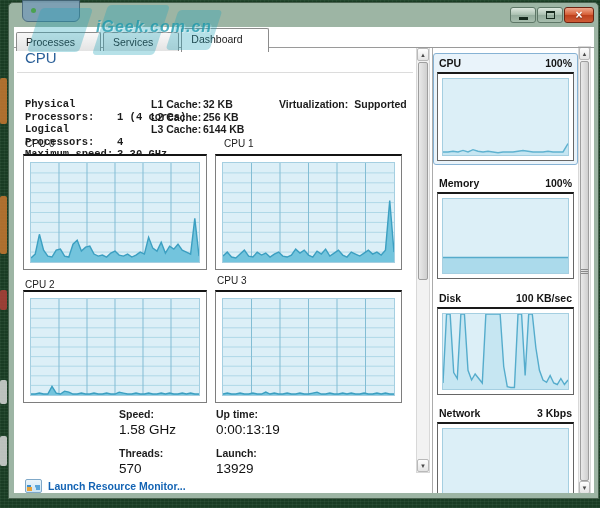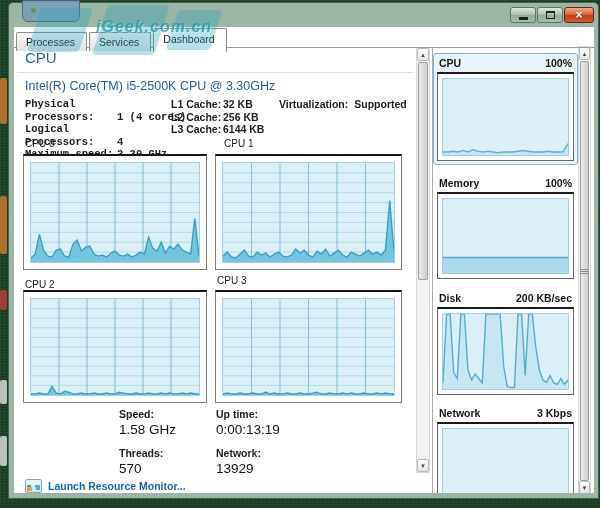--- a/index.html
+++ b/index.html
@@ -23,32 +23,32 @@
     box-sizing:border-box;cursor:default;}
   .wbtn.min,.wbtn.max{background:linear-gradient(#DDE8DF,#A9BFAF 50%,#93AC9C 50%,#A7BDAD);border:1px solid #5E7767;}
   .wbtn.close{width:30px;background:linear-gradient(#F0A88C,#D55B33 50%,#BC3F1B 50%,#CE5B36);border:1px solid #6E2412;}
   .min-glyph{width:9px;height:3px;background:#15291D;margin-top:6px;}
   .max-glyph{width:9px;height:8px;border:1px solid #15291D;border-top-width:2px;box-sizing:border-box;background:transparent;}
   .close-glyph{color:#fff;font-weight:bold;font-size:12px;line-height:12px;text-shadow:0 1px 1px rgba(0,0,0,.4);}
   
   .client{position:absolute;left:5px;right:4px;top:24px;bottom:5px;background:#fff;overflow:hidden;}
   
   .tabs{position:absolute;left:2px;top:1px;display:flex;align-items:flex-end;z-index:5;}
-  .tab{font-size:10.5px;color:#1a1a1a;padding:3px 11px 2px 9px;margin-right:2px;
+  .tab{font-size:10.5px;color:#1a1a1a;padding:3px 25px 2px 9px;margin-right:2px;
     background:linear-gradient(#F8F8F8,#E3E3E3);border:1px solid #8C8C8C;border-bottom:none;
     border-radius:2px 2px 0 0;height:13px;}
   .tab.active{background:#fff;height:16px;padding-top:4px;padding-bottom:3px;position:relative;z-index:6;margin-bottom:-1px;}
   .tabline{position:absolute;left:0;right:0;top:20px;height:1px;background:#9A9A9A;z-index:4;}
   
   .heading{position:absolute;left:11px;top:22px;font-size:15px;color:#2B6099;}
   .rule{position:absolute;left:3px;top:45px;width:396px;height:1px;background:#DCDCDC;}
   .cpuname{position:absolute;left:11px;top:52px;font-size:12.5px;color:#1F5C9E;}
   .spec-col{position:absolute;top:71px;font-size:10.5px;font-weight:600;color:#1c1c1c;line-height:12.5px;}
   .spec-row span{display:inline-block;}
-  .lab1{width:92px;} .lab2{width:52px;margin-left:20px;}
+  .lab1{width:92px;} .lab2{width:52px;}
   .graph-label{position:absolute;font-size:10px;font-weight:400;color:#1b1b1b;}
   .graph-box{position:absolute;background:#fff;border:1px solid #7E7E7E;border-top:2px solid #141414;
     box-sizing:border-box;padding:6px;}
   .plot{position:relative;width:100%;height:100%;background:#DCEFF7;border:1px solid #A5CFE1;box-sizing:border-box;overflow:hidden;}
   .plot svg{position:absolute;left:0;top:0;width:100%;height:100%;}
   
   .stat-col{position:absolute;font-size:10.5px;color:#1c1c1c;}
   .stat-label{font-weight:600;}
   .stat-value{font-size:13.5px;font-weight:400;margin-top:2px;margin-bottom:10px;color:#111;}
   .link-row{position:absolute;left:11px;top:452px;display:flex;align-items:center;gap:6px;cursor:pointer;}
@@ -108,21 +108,20 @@
 
       <div class="tabs">
         <div class="tab">Processes</div>
         <div class="tab">Services</div>
         <div class="tab active">Dashboard</div>
       </div>
       <div class="tabline"></div>
 
       <div class="heading">CPU</div>
       <div class="rule"></div>
-      <div class="cpuname">Intel(R) Core(TM) i5-2500K CPU @ 3.30GHz</div>
 
       <div class="spec-col" style="left:11px;width:170px;font-family:Liberation Mono, monospace;">
         <div class="spec-row"><span class="lab1">Physical Processors:</span><span>1 (4 cores)</span></div>
         <div class="spec-row"><span class="lab1">Logical Processors:</span><span>4</span></div>
         <div class="spec-row"><span class="lab1">Maximum speed:</span><span>3.30 GHz</span></div>
       </div>
       <div class="spec-col" style="left:137px;width:115px;">
         <div class="spec-row"><span class="lab2">L1 Cache:</span><span>32 KB</span></div>
         <div class="spec-row"><span class="lab2">L2 Cache:</span><span>256 KB</span></div>
         <div class="spec-row"><span class="lab2">L3 Cache:</span><span>6144 KB</span></div>
@@ -227,21 +226,21 @@
 
       <div class="stat-col" style="left:105px;top:381px;">
         <div class="stat-label">Speed:</div>
         <div class="stat-value">1.58 GHz</div>
         <div class="stat-label">Threads:</div>
         <div class="stat-value">570</div>
       </div>
       <div class="stat-col" style="left:202px;top:381px;">
         <div class="stat-label">Up time:</div>
         <div class="stat-value">0:00:13:19</div>
-        <div class="stat-label">Network:</div>
+        <div class="stat-label">Launch:</div>
         <div class="stat-value">13929</div>
       </div>
 
       <div class="link-row">
         <span class="rm-icon">
             <span class="wave"></span>
             <span class="corner"></span>
           </span>
         <span class="link-text">Launch Resource Monitor...</span>
       </div>
@@ -284,21 +283,21 @@
                 <polygon points="0,100 0.00,79.00 100.00,79.00 100,100" fill="#ABDAEB"></polygon>
                 <polyline points="0.00,79.00 100.00,79.00" fill="none" stroke="#56ABCB" stroke-width="1.4" vector-effect="non-scaling-stroke"></polyline>
               </svg>
             </div>
         </div>
       </div>
 
       <div class="side-panel" style="top:261px;">
         <div class="side-head">
           <span>Disk</span>
-          <span>200 KB/sec</span>
+          <span>100 KB/sec</span>
         </div>
         <div class="graph-box side">
           <div class="plot" style="height: 77px; background: rgb(220, 239, 247);">
               <svg viewBox="0 0 100 100" preserveAspectRatio="none">
                 <polygon points="0,100 0.00,92.00 2.86,0.00 5.71,0.00 8.57,78.00 11.43,86.00 14.29,0.00 17.14,0.00 20.00,75.00 22.86,88.00 25.71,80.00 28.57,86.00 31.43,92.00 34.29,0.00 37.14,0.00 40.00,0.00 42.86,0.00 45.71,0.00 48.57,70.00 51.43,97.00 54.29,98.00 57.14,98.00 60.00,0.00 62.86,0.00 65.71,82.00 68.57,0.00 71.43,0.00 74.29,45.00 77.14,75.00 80.00,88.00 82.86,91.00 85.71,82.00 88.57,92.00 91.43,94.00 94.29,86.00 97.14,94.00 100.00,88.00 100,100" fill="#C6E6F2"></polygon>
                 <polyline points="0.00,92.00 2.86,0.00 5.71,0.00 8.57,78.00 11.43,86.00 14.29,0.00 17.14,0.00 20.00,75.00 22.86,88.00 25.71,80.00 28.57,86.00 31.43,92.00 34.29,0.00 37.14,0.00 40.00,0.00 42.86,0.00 45.71,0.00 48.57,70.00 51.43,97.00 54.29,98.00 57.14,98.00 60.00,0.00 62.86,0.00 65.71,82.00 68.57,0.00 71.43,0.00 74.29,45.00 77.14,75.00 80.00,88.00 82.86,91.00 85.71,82.00 88.57,92.00 91.43,94.00 94.29,86.00 97.14,94.00 100.00,88.00" fill="none" stroke="#55ACCC" stroke-width="1.4" vector-effect="non-scaling-stroke"></polyline>
               </svg>
             </div>
         </div>
       </div>

